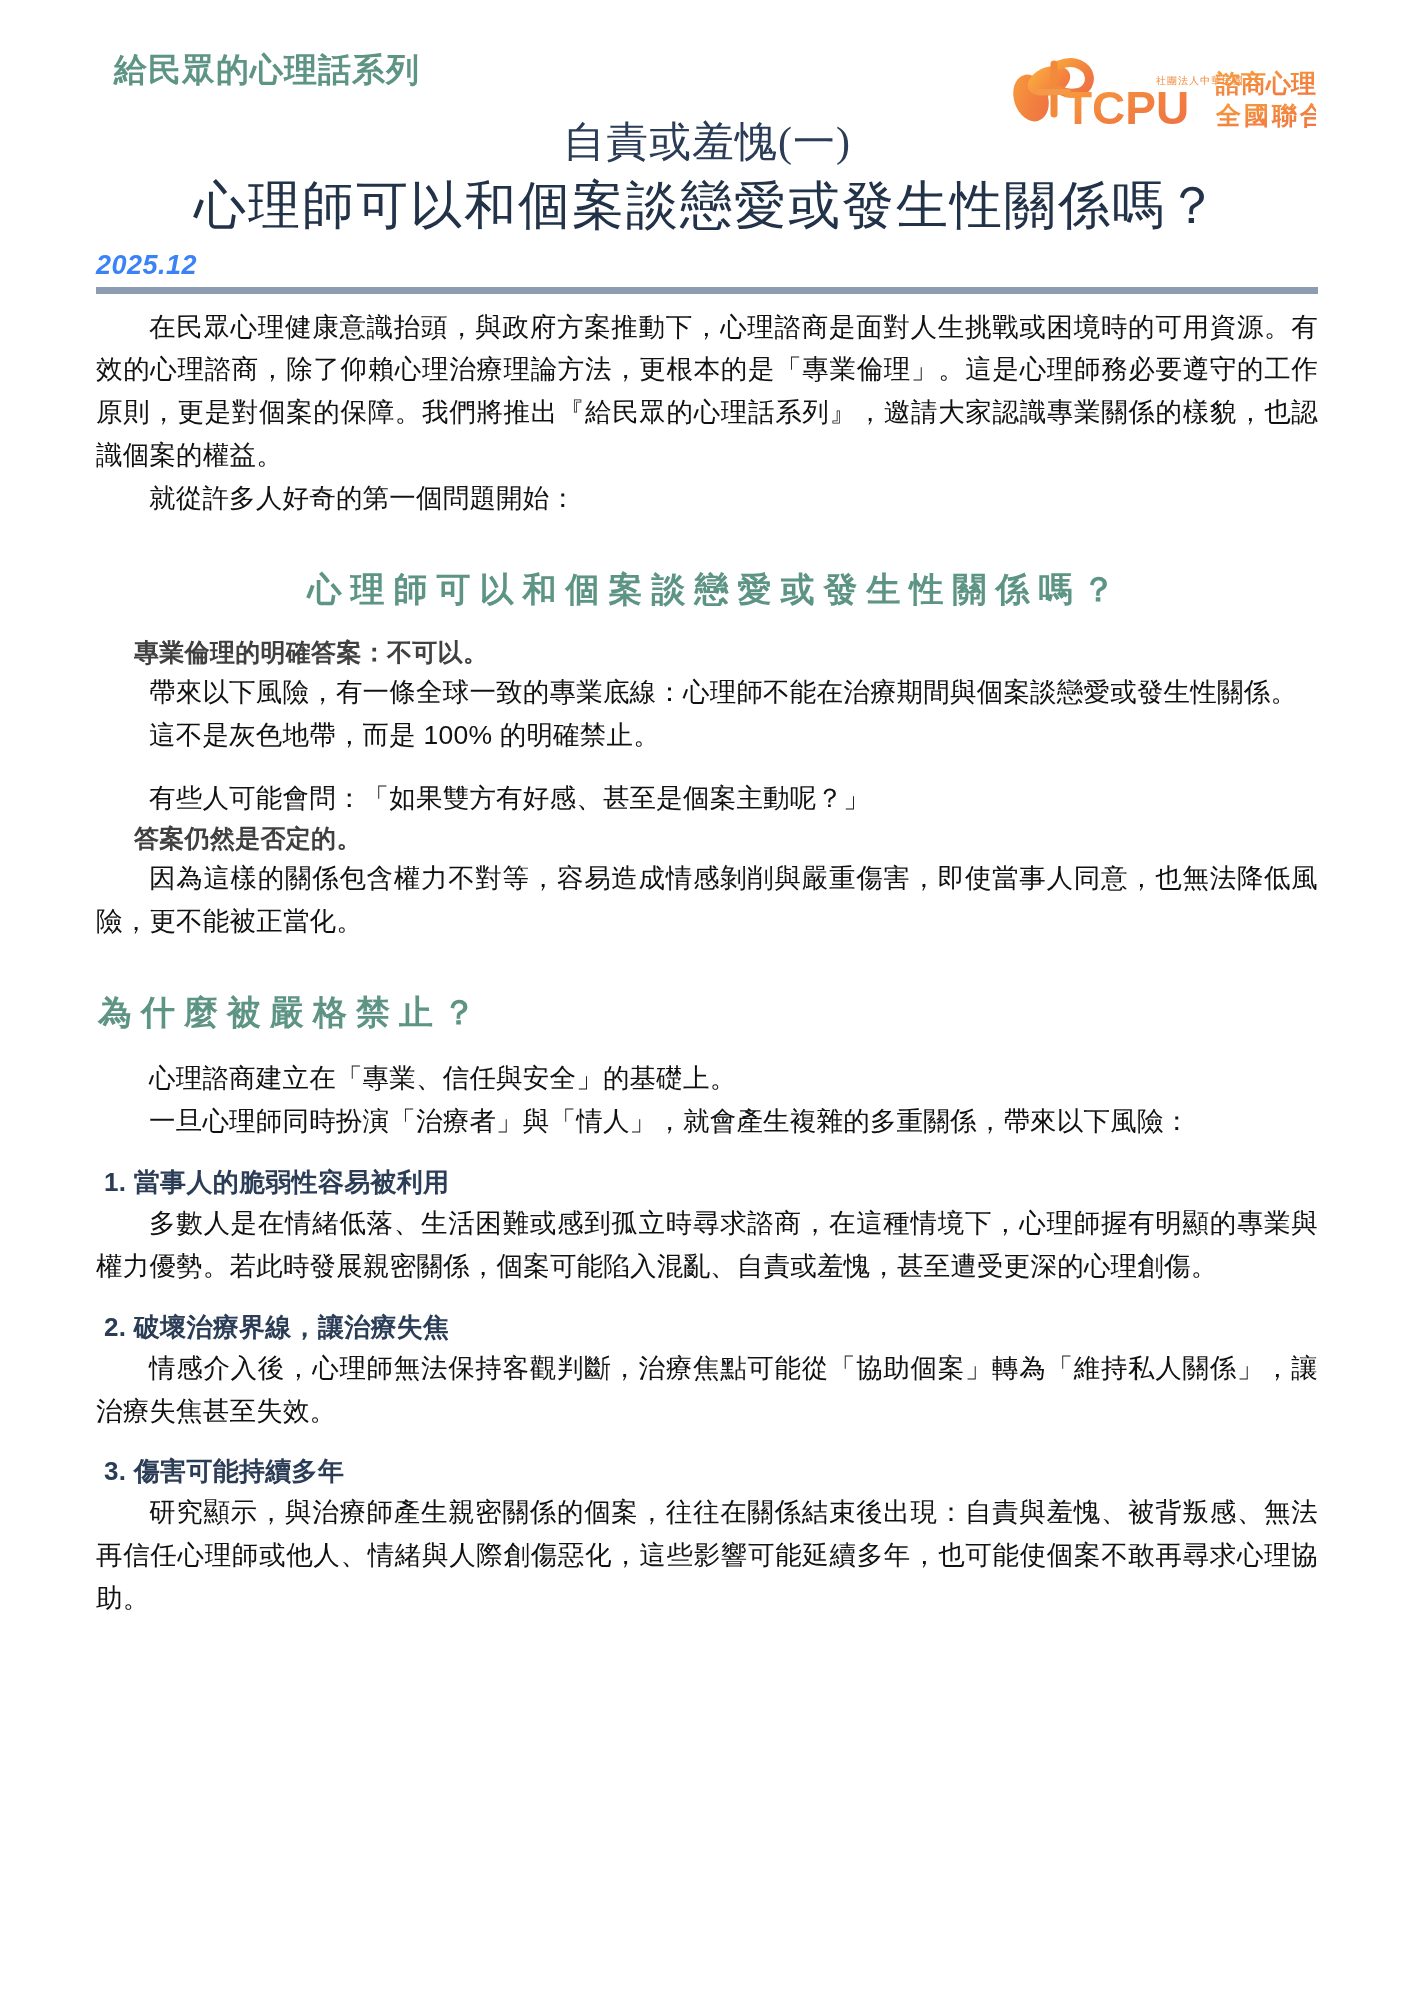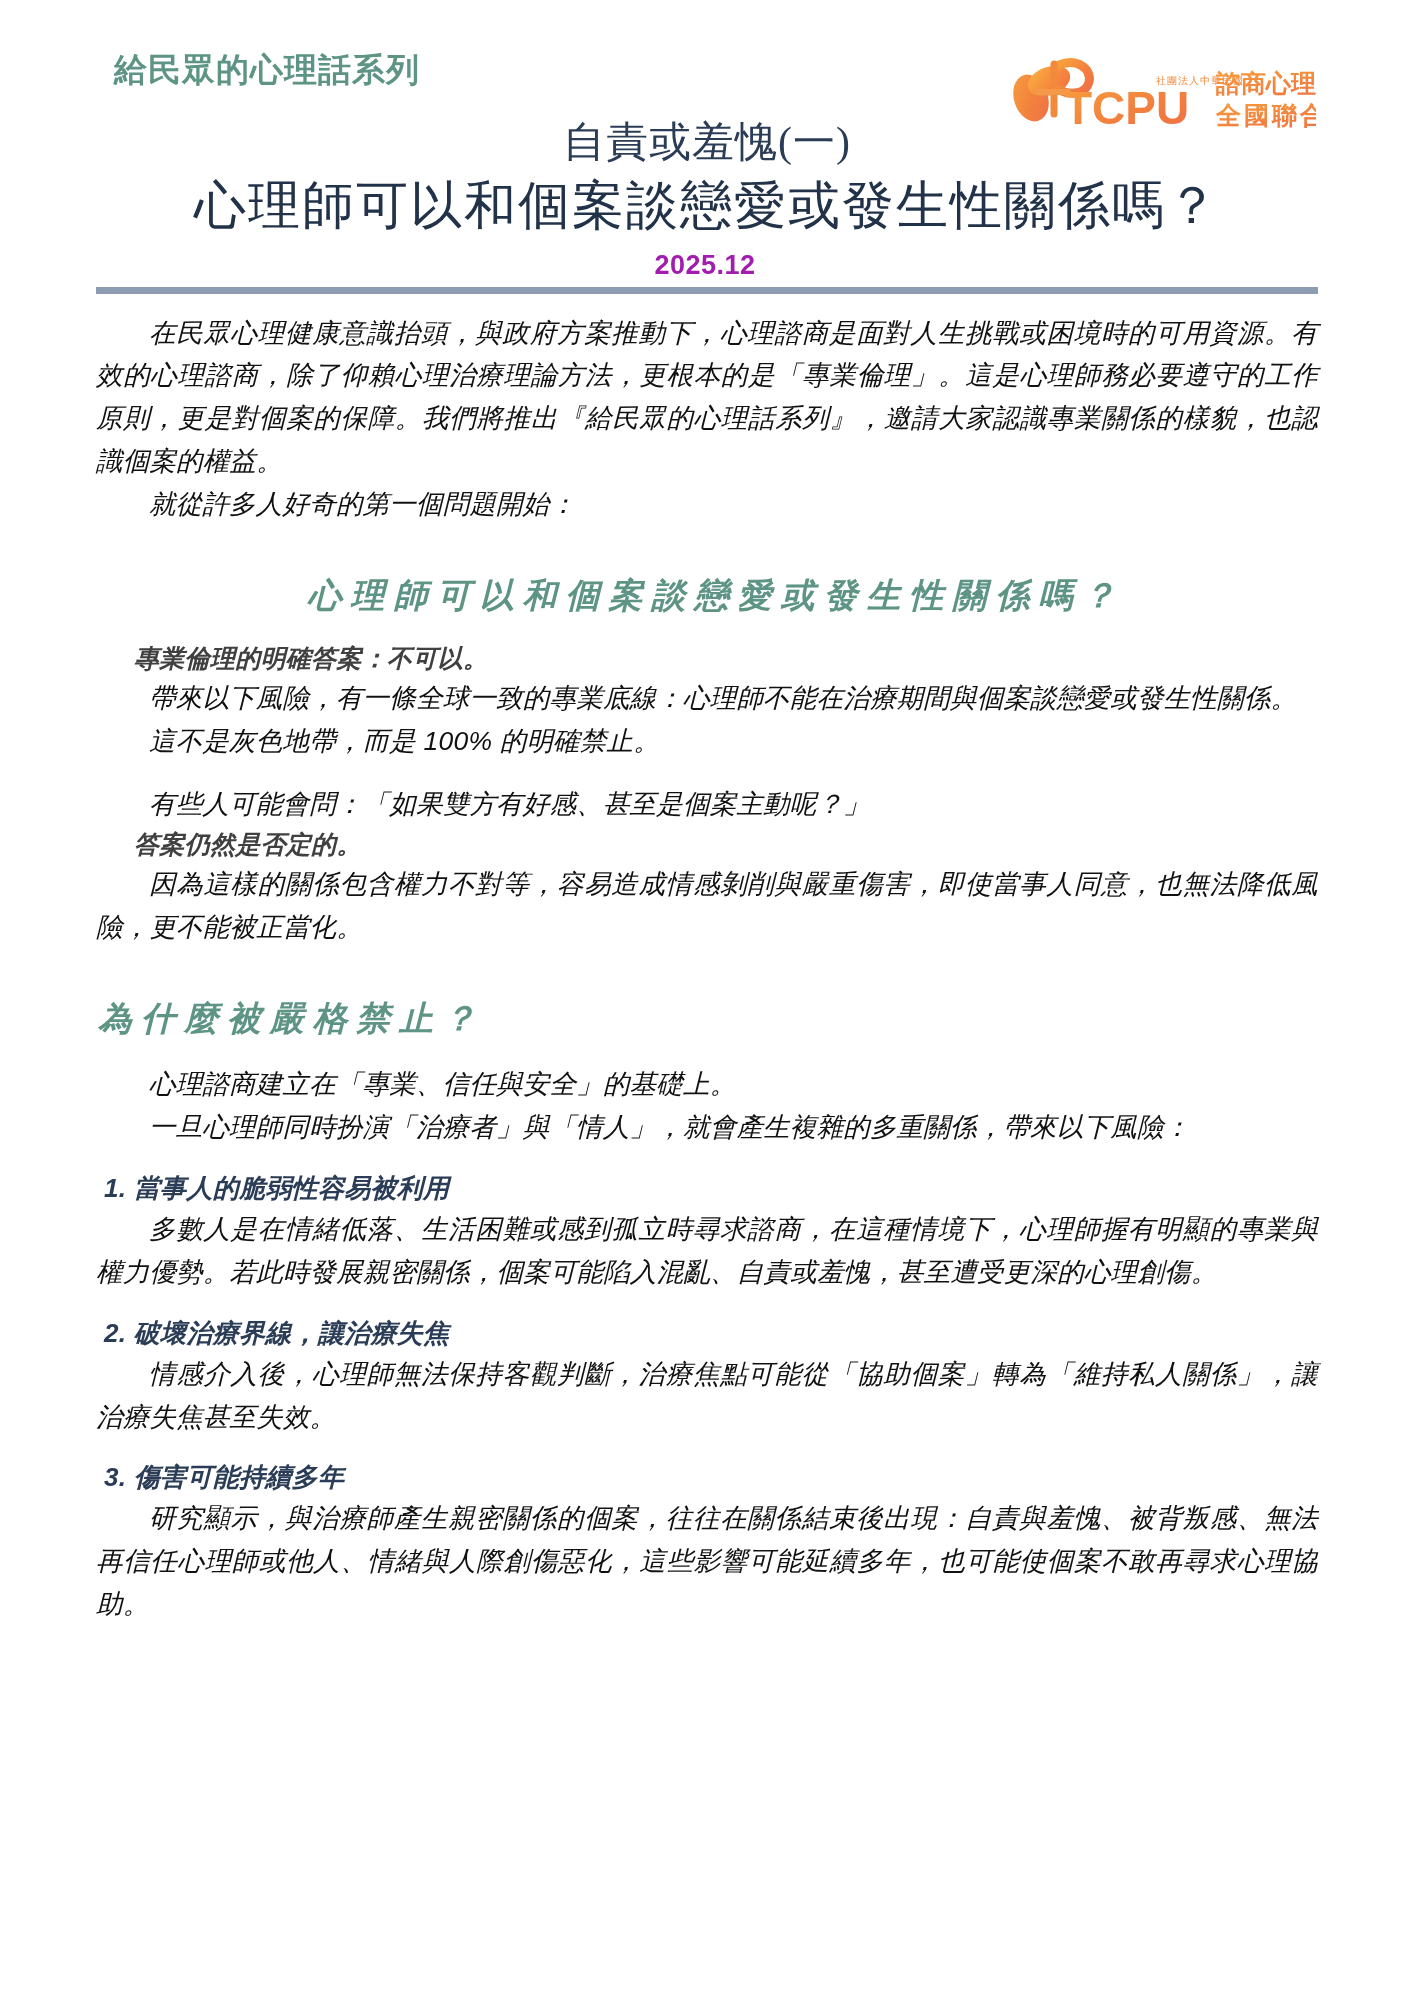--- a/index.html
+++ b/index.html
@@ -66,39 +66,39 @@
   .main-title {
     font-family: "Liberation Serif", "DejaVu Serif", serif;
     font-size: 52px;
     color: #223349;
     line-height: 1.25;
     letter-spacing: 2px;
     margin-top: 4px;
     white-space: nowrap;
   }
   .date-line {
-    text-align: center;
+    text-align: left;
     font-size: 27px;
     font-weight: bold;
-    color: #a21caf;
+    color: #3b82f6;
     margin-top: 12px;
     padding-right: 4px;
     letter-spacing: 0.5px;
+    font-style: italic;
   }
   .rule {
     height: 7px;
     background: #8d9cb0;
     margin-top: 6px;
     width: 100%;
   }
 
   
   .body {
-    margin-top: 18px;
-    font-style: italic;
+    margin-top: 12px;
   }
   p.para {
     margin: 0;
     font-size: 26.5px;
     line-height: 1.62;
     text-align: justify;
     text-justify: inter-ideograph;
     letter-spacing: 0.2px;
     color: #111111;
   }

